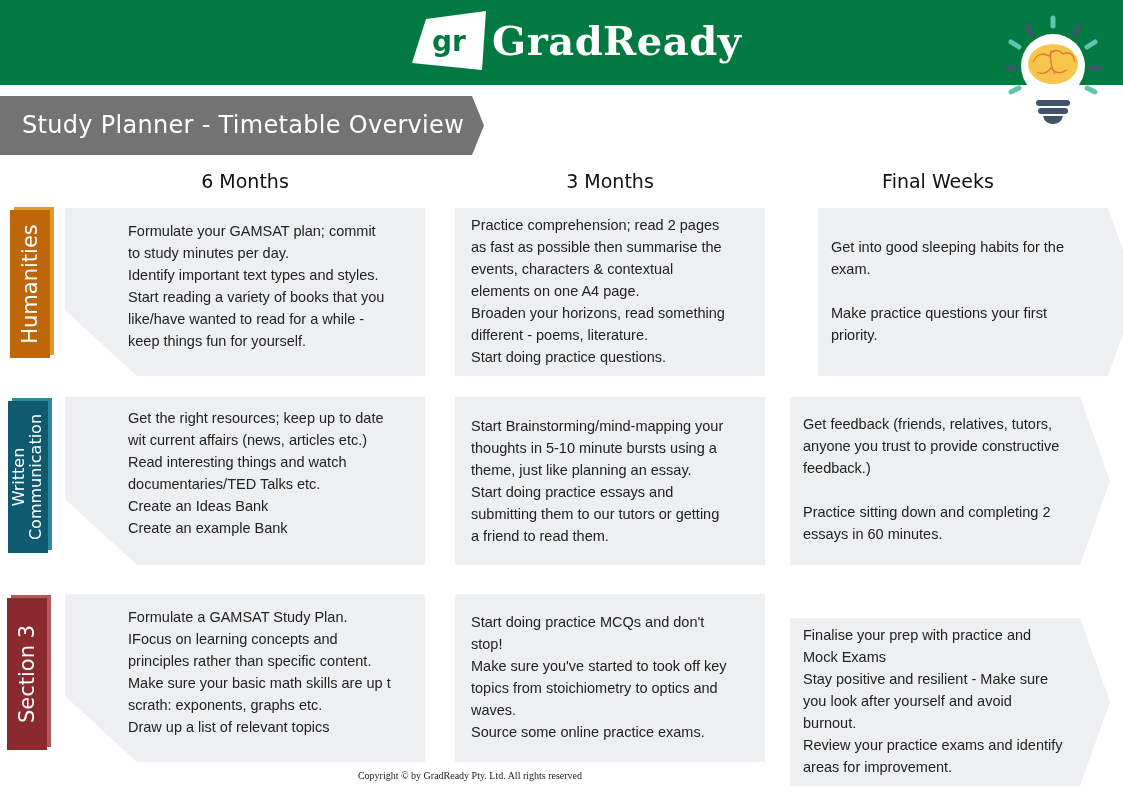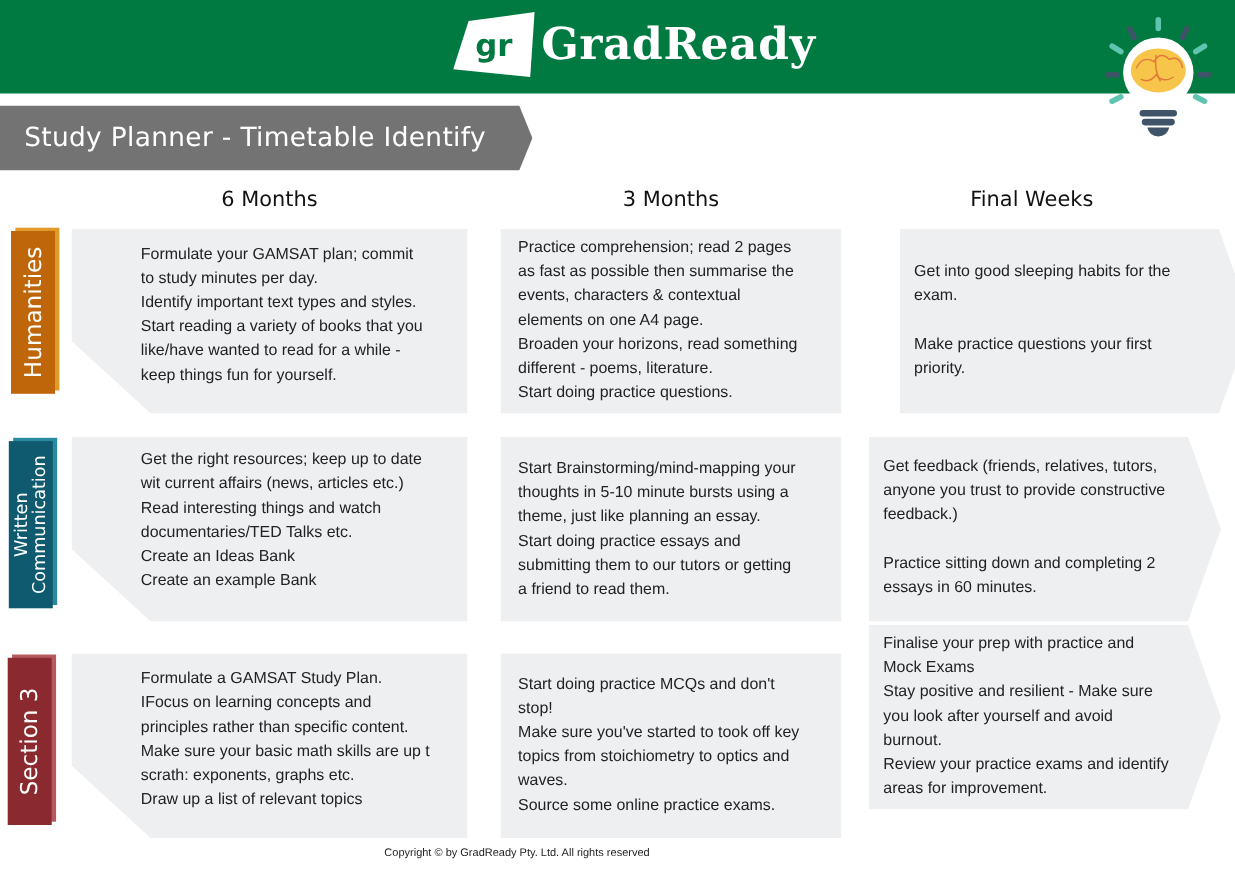--- a/index.html
+++ b/index.html
@@ -21,21 +21,21 @@
 
   .tab { position: absolute; width: 40px; }
   .tab .back { position: absolute; left: 4px; top: -3px; width: 40px; height: 100%; }
   .tab .front { position: absolute; left: 0; top: 0; width: 40px; height: 100%; }
   .tab .lbl { position: absolute; left: 50%; top: 50%; transform: translate(-50%, -50%) rotate(-90deg); white-space: nowrap; color: #fff; font-family: "DejaVu Sans", sans-serif; text-align: center; line-height: 1.05; }
 
   .card { position: absolute; }
   .card svg.bg { position: absolute; left: 0; top: 0; }
   .card .txt { position: absolute; font-size: 14.5px; line-height: 22px; color: #222; white-space: pre-line; font-family: "Liberation Sans", sans-serif; }
 
-  .footer { position: absolute; left: 0; top: 770px; width: 940px; text-align: center; font-size: 10px; color: #222; }
+  .footer { position: absolute; left: 0; top: 770px; width: 940px; text-align: center; font-size: 10px; color: #222; font-family: Liberation Serif, serif; }
 </style>
 </head>
 <body>
 
 <div class="header">
   <div class="logo">
     <svg class="logo-badge" width="78" height="60" viewBox="0 0 78 60">
       <polygon points="14,8 74,0 70,59 0,52" fill="#ffffff"></polygon>
       <text x="37" y="40" text-anchor="middle" font-family="DejaVu Sans, sans-serif" font-weight="bold" font-size="28" fill="#007a40">gr</text>
     </svg>
@@ -65,21 +65,21 @@
     <rect x="33" y="86" width="34" height="6" rx="3" fill="#3f5468"></rect>
     <rect x="35" y="94" width="30" height="6" rx="3" fill="#3f5468"></rect>
     <path d="M40 102 h20 q-2 8 -10 8 q-8 0 -10 -8 z" fill="#3f5468"></path>
   </svg>
 </div>
 
 <div class="title-banner">
   <svg width="484" height="59" viewBox="0 0 484 59">
     <polygon points="0,0 472,0 484,29.5 472,59 0,59" fill="#737373"></polygon>
   </svg>
-  <div class="title-text">Study Planner - Timetable Identify</div>
+  <div class="title-text">Study Planner - Timetable Overview</div>
 </div>
 
 <div class="col-head" style="left:65px; width:360px;">6 Months</div>
 <div class="col-head" style="left:455px; width:310px;">3 Months</div>
 <div class="col-head" style="left:798px; width:280px;">Final Weeks</div>
 
 <div class="tab" style="left:10px; top:210px; height:148px;">
   <div class="back" style="background:#e09a2a;"></div>
   <div class="front" style="background:#c0660a;"></div>
   <div class="lbl" style="font-size:21px;">Humanities</div>
@@ -177,21 +177,21 @@
   <svg class="bg" width="310" height="168">
       <rect width="310" height="168" fill="#eeeff1"></rect>
     </svg>
   <div class="txt" style="left:16px; top:17px; width:292px;">Start doing practice MCQs and don't
 stop!
 Make sure you've started to took off key
 topics from stoichiometry to optics and
 waves.
 Source some online practice exams.</div>
 </div>
-<div class="card" style="left:790px; top:568px; width:320px; height:168px;">
+<div class="card" style="left:790px; top:618px; width:320px; height:168px;">
   <svg class="bg" width="320" height="168">
       <polygon points="0,0 290,0 320,84 290,168 0,168" fill="#eeeff1"></polygon>
     </svg>
   <div class="txt" style="left:13px; top:6px; width:290px;">Finalise your prep with practice and
 Mock Exams
 Stay positive and resilient - Make sure
 you look after yourself and avoid
 burnout.
 Review your practice exams and identify
 areas for improvement.</div>

